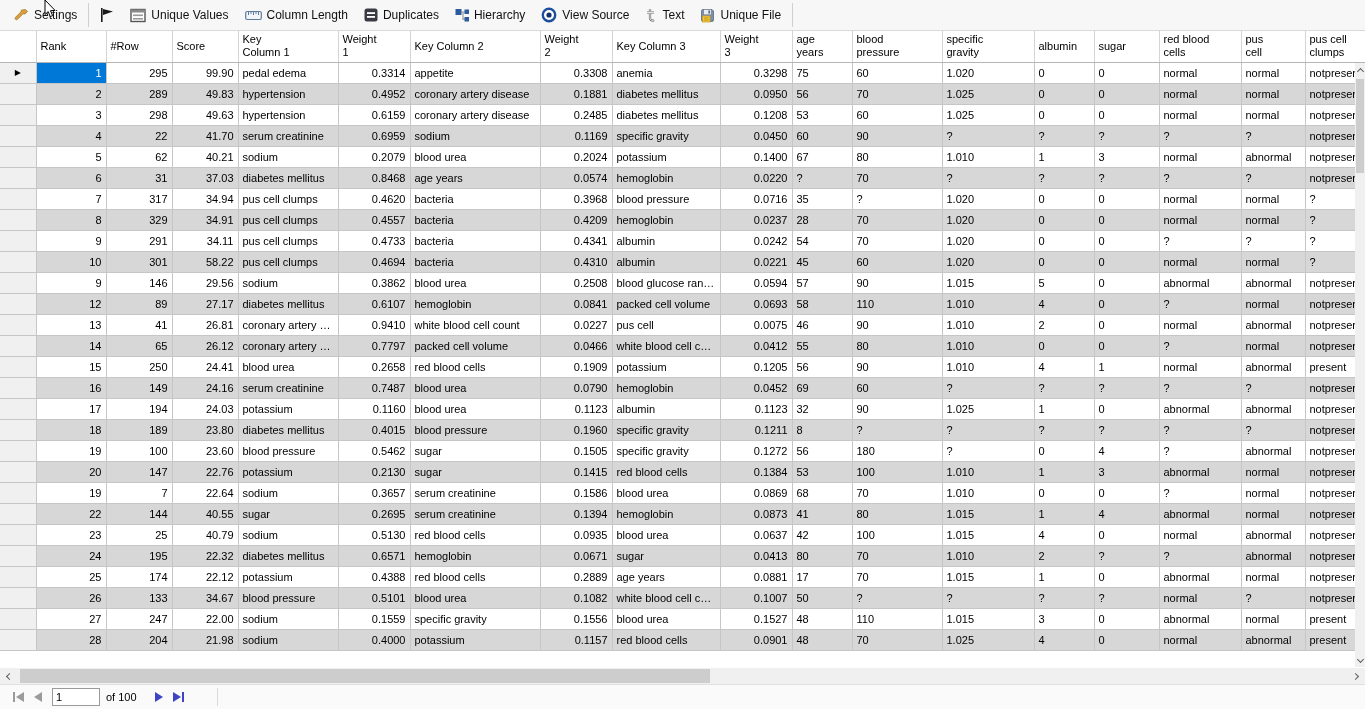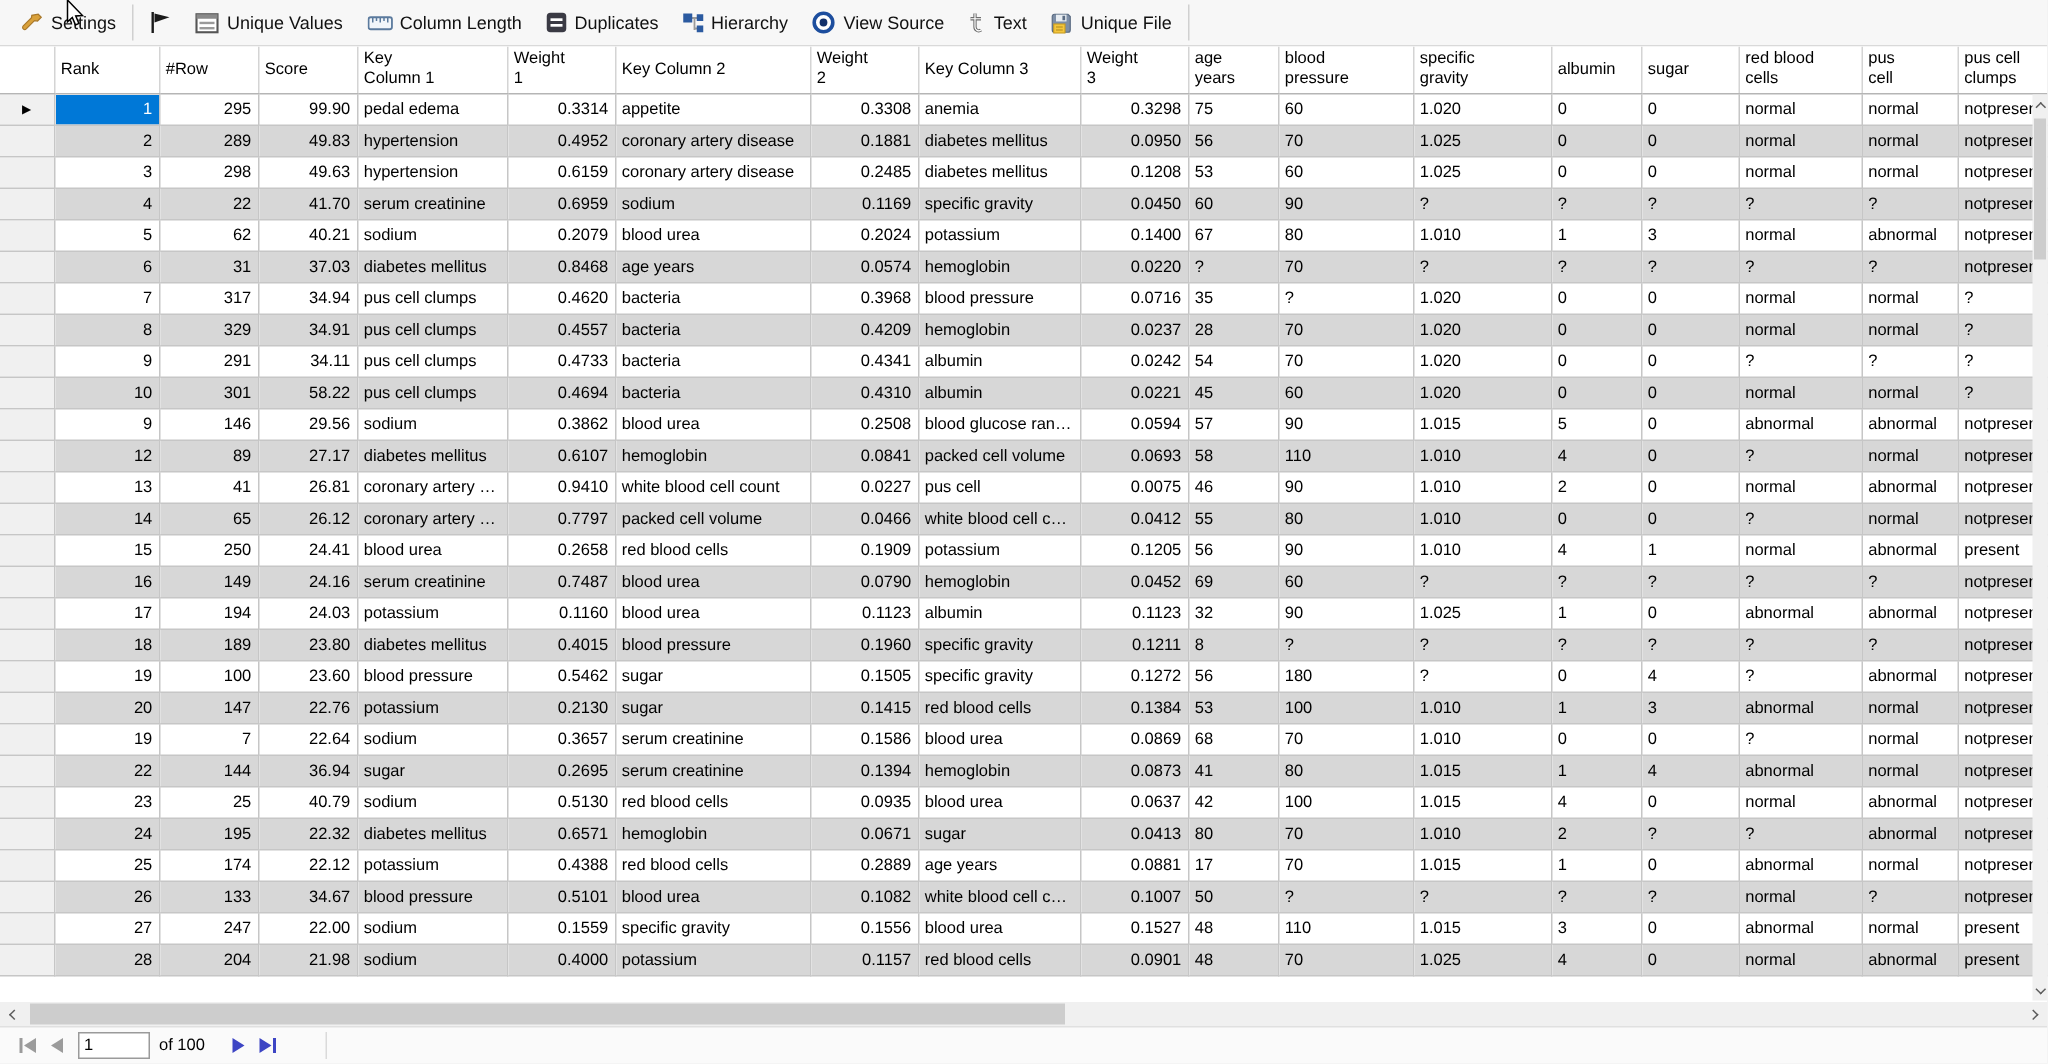--- a/index.html
+++ b/index.html
@@ -643,21 +643,21 @@
             <td class="v-num">0</td>
             <td class="v-num">0</td>
             <td>?</td>
             <td>normal</td>
             <td>notpresent</td>
           </tr>
           <tr class="alt">
             <td class="rowhdr"></td>
             <td class="al-r v-num">22</td>
             <td class="al-r v-num">144</td>
-            <td class="al-r v-num">36.94</td>
+            <td class="al-r v-num">40.55</td>
             <td class="ellip">sugar</td>
             <td class="al-r v-num">0.2695</td>
             <td class="ellip">serum creatinine</td>
             <td class="al-r v-num">0.1394</td>
             <td class="ellip">hemoglobin</td>
             <td class="al-r v-num">0.0873</td>
             <td class="v-num">41</td>
             <td class="v-num">80</td>
             <td class="v-num">1.015</td>
             <td class="v-num">1</td>

